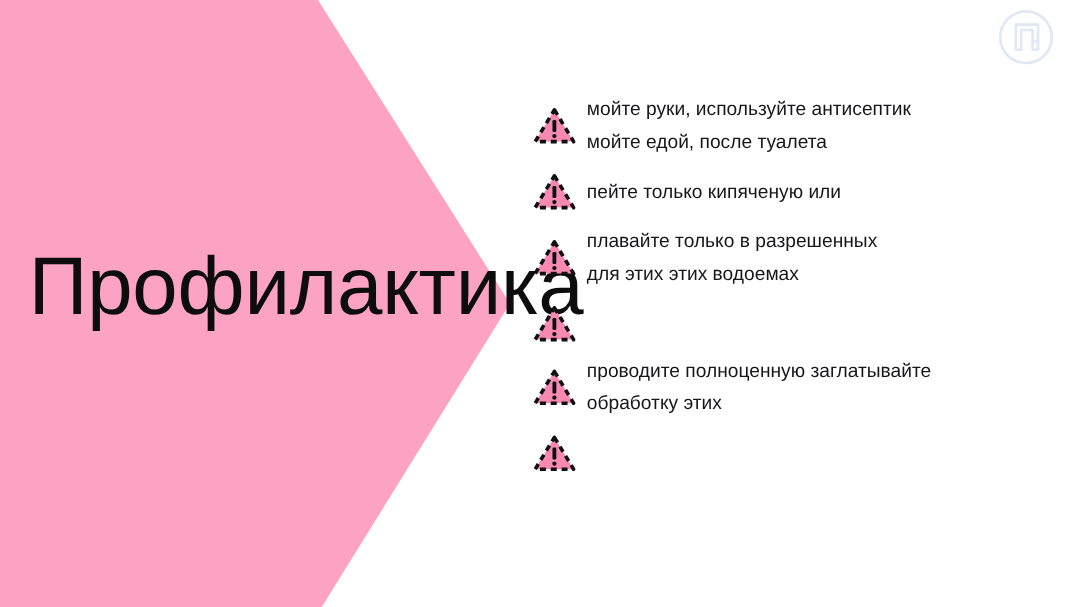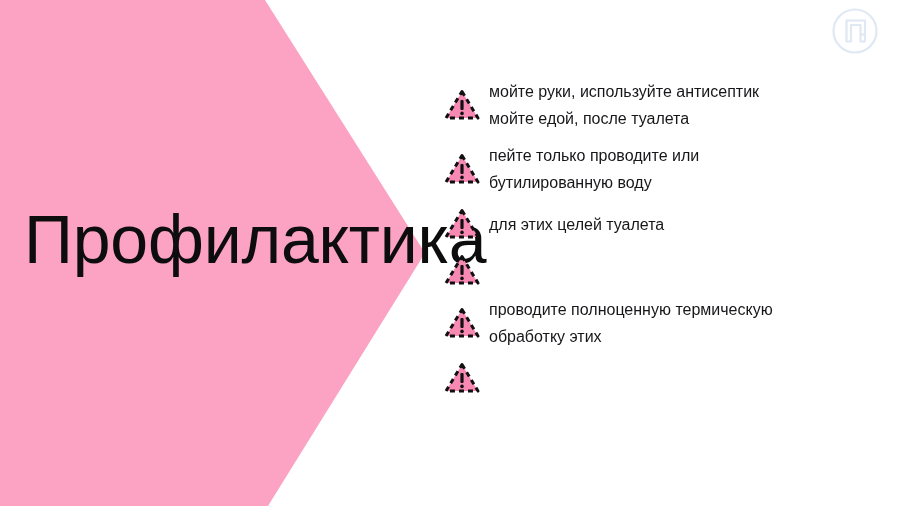--- a/index.html
+++ b/index.html
@@ -125,36 +125,36 @@
     <div class="tip-item two-line">
       <span class="tip-icon">
         <svg width="38" height="34" viewBox="0 0 38 34" aria-hidden="true">
           <path d="M19 3.5 L35 30 L3 30 Z" fill="#F789B2"></path>
           <path d="M19 3.5 L35 30 L3 30 Z" fill="none" stroke="#101010" stroke-width="3" stroke-linejoin="round" stroke-dasharray="5 4"></path>
           <rect x="17.4" y="12" width="3.2" height="10" fill="#101010" rx="1.1"></rect>
           <circle cx="19" cy="25.4" r="1.8" fill="#101010"></circle>
         </svg>
       </span>
       <span class="tip-text">
-        <span class="line">пейте только проводите или</span>
-        <span class="line">бутилированную воду</span>
+        <span class="line">пейте только кипяченую или</span>
       </span>
     </div>
 
     <div class="tip-item two-line">
       <span class="tip-icon">
         <svg width="38" height="34" viewBox="0 0 38 34" aria-hidden="true">
           <path d="M19 3.5 L35 30 L3 30 Z" fill="#F789B2"></path>
           <path d="M19 3.5 L35 30 L3 30 Z" fill="none" stroke="#101010" stroke-width="3" stroke-linejoin="round" stroke-dasharray="5 4"></path>
           <rect x="17.4" y="12" width="3.2" height="10" fill="#101010" rx="1.1"></rect>
           <circle cx="19" cy="25.4" r="1.8" fill="#101010"></circle>
         </svg>
       </span>
       <span class="tip-text">
-        <span class="line">для этих целей туалета</span>
+        <span class="line">плавайте только в разрешенных</span>
+        <span class="line">для этих этих водоемах</span>
       </span>
     </div>
 
     <div class="tip-item">
       <span class="tip-icon">
         <svg width="38" height="34" viewBox="0 0 38 34" aria-hidden="true">
           <path d="M19 3.5 L35 30 L3 30 Z" fill="#F789B2"></path>
           <path d="M19 3.5 L35 30 L3 30 Z" fill="none" stroke="#101010" stroke-width="3" stroke-linejoin="round" stroke-dasharray="5 4"></path>
           <rect x="17.4" y="12" width="3.2" height="10" fill="#101010" rx="1.1"></rect>
           <circle cx="19" cy="25.4" r="1.8" fill="#101010"></circle>
@@ -166,21 +166,21 @@
     <div class="tip-item two-line">
       <span class="tip-icon">
         <svg width="38" height="34" viewBox="0 0 38 34" aria-hidden="true">
           <path d="M19 3.5 L35 30 L3 30 Z" fill="#F789B2"></path>
           <path d="M19 3.5 L35 30 L3 30 Z" fill="none" stroke="#101010" stroke-width="3" stroke-linejoin="round" stroke-dasharray="5 4"></path>
           <rect x="17.4" y="12" width="3.2" height="10" fill="#101010" rx="1.1"></rect>
           <circle cx="19" cy="25.4" r="1.8" fill="#101010"></circle>
         </svg>
       </span>
       <span class="tip-text">
-        <span class="line">проводите полноценную термическую</span>
+        <span class="line">проводите полноценную заглатывайте</span>
         <span class="line">обработку этих</span>
       </span>
     </div>
 
     <div class="tip-item two-line">
       <span class="tip-icon">
         <svg width="38" height="34" viewBox="0 0 38 34" aria-hidden="true">
           <path d="M19 3.5 L35 30 L3 30 Z" fill="#F789B2"></path>
           <path d="M19 3.5 L35 30 L3 30 Z" fill="none" stroke="#101010" stroke-width="3" stroke-linejoin="round" stroke-dasharray="5 4"></path>
           <rect x="17.4" y="12" width="3.2" height="10" fill="#101010" rx="1.1"></rect>

